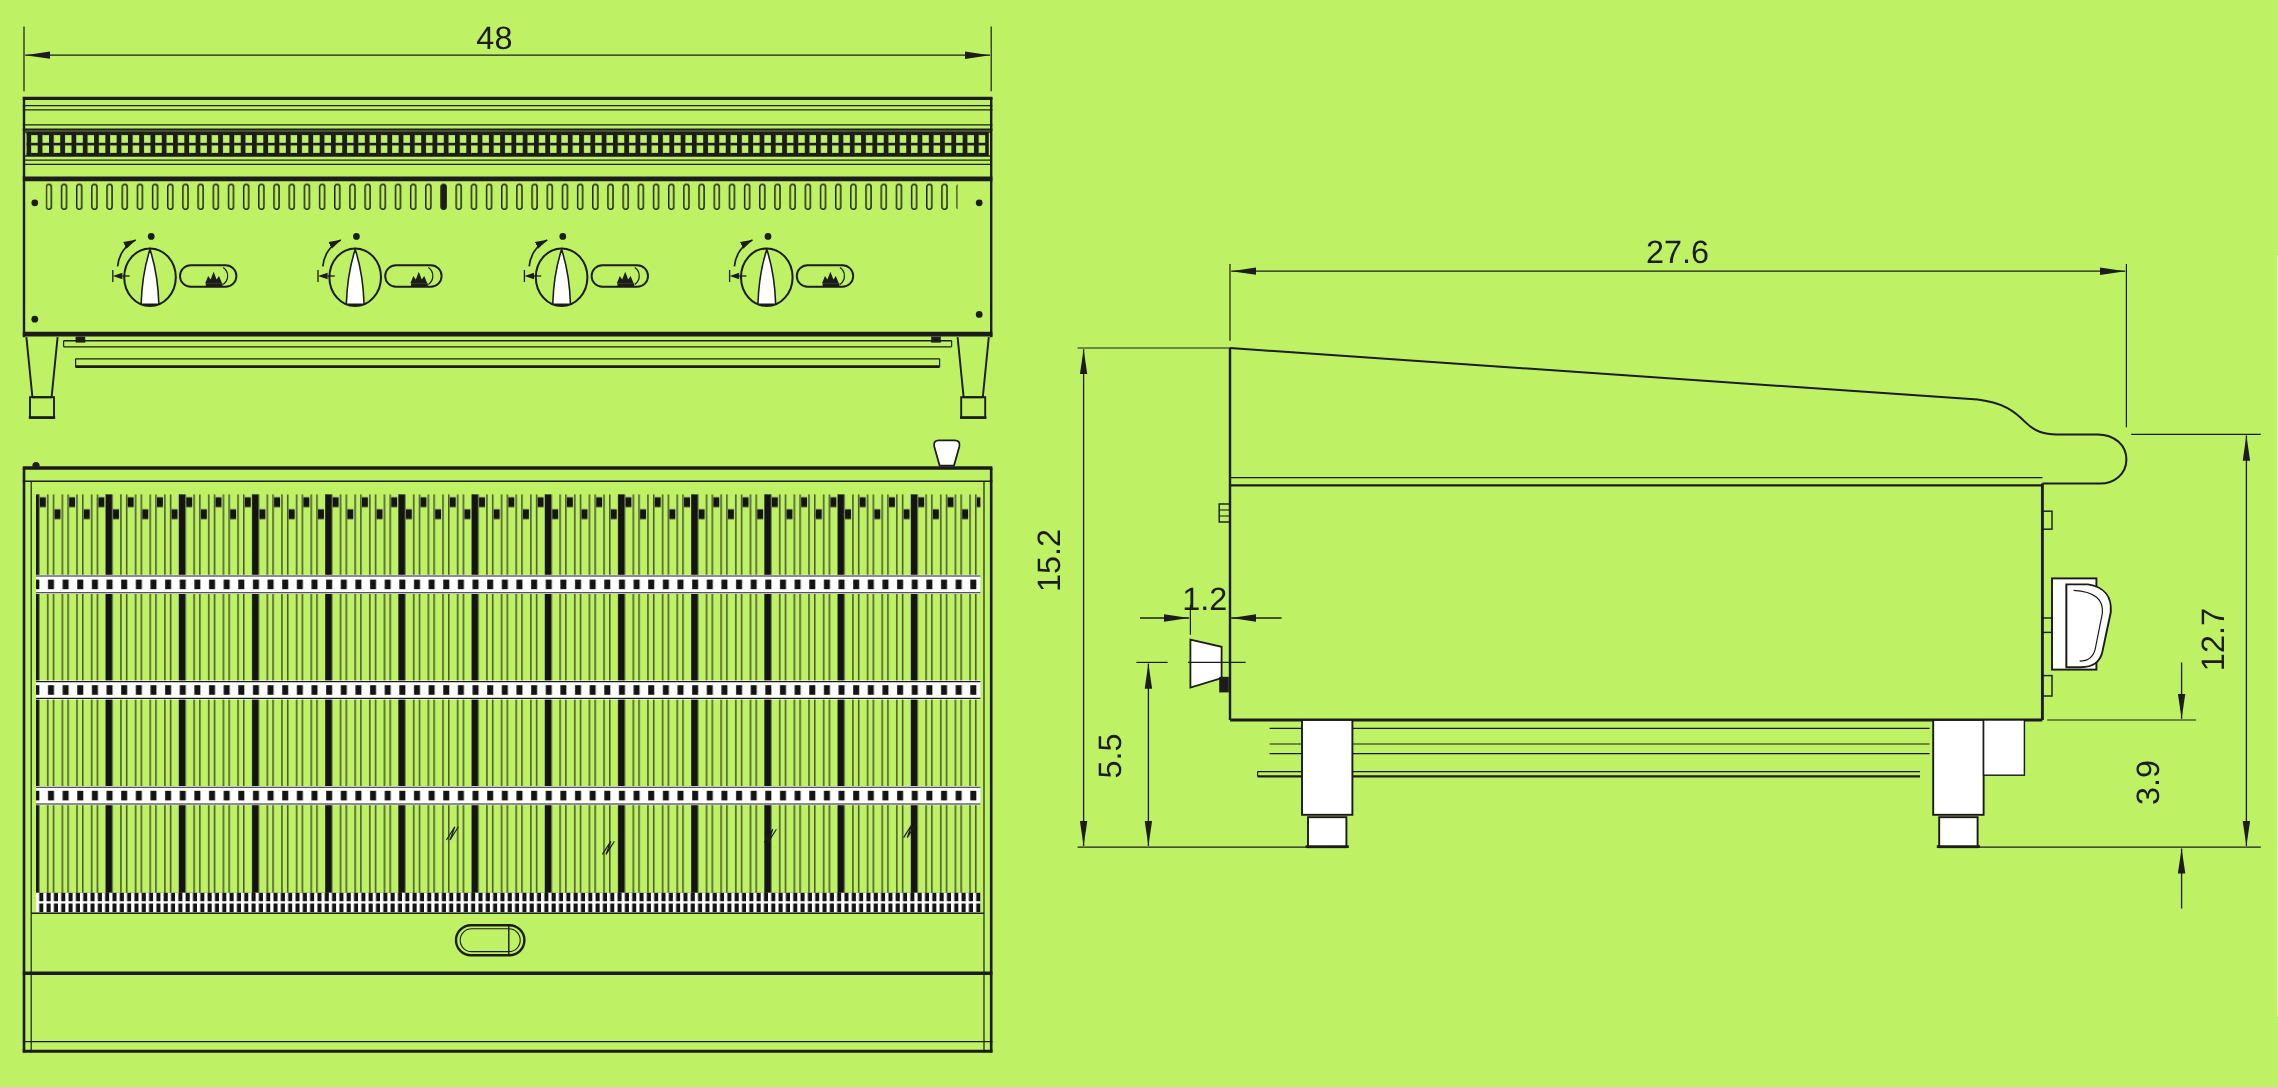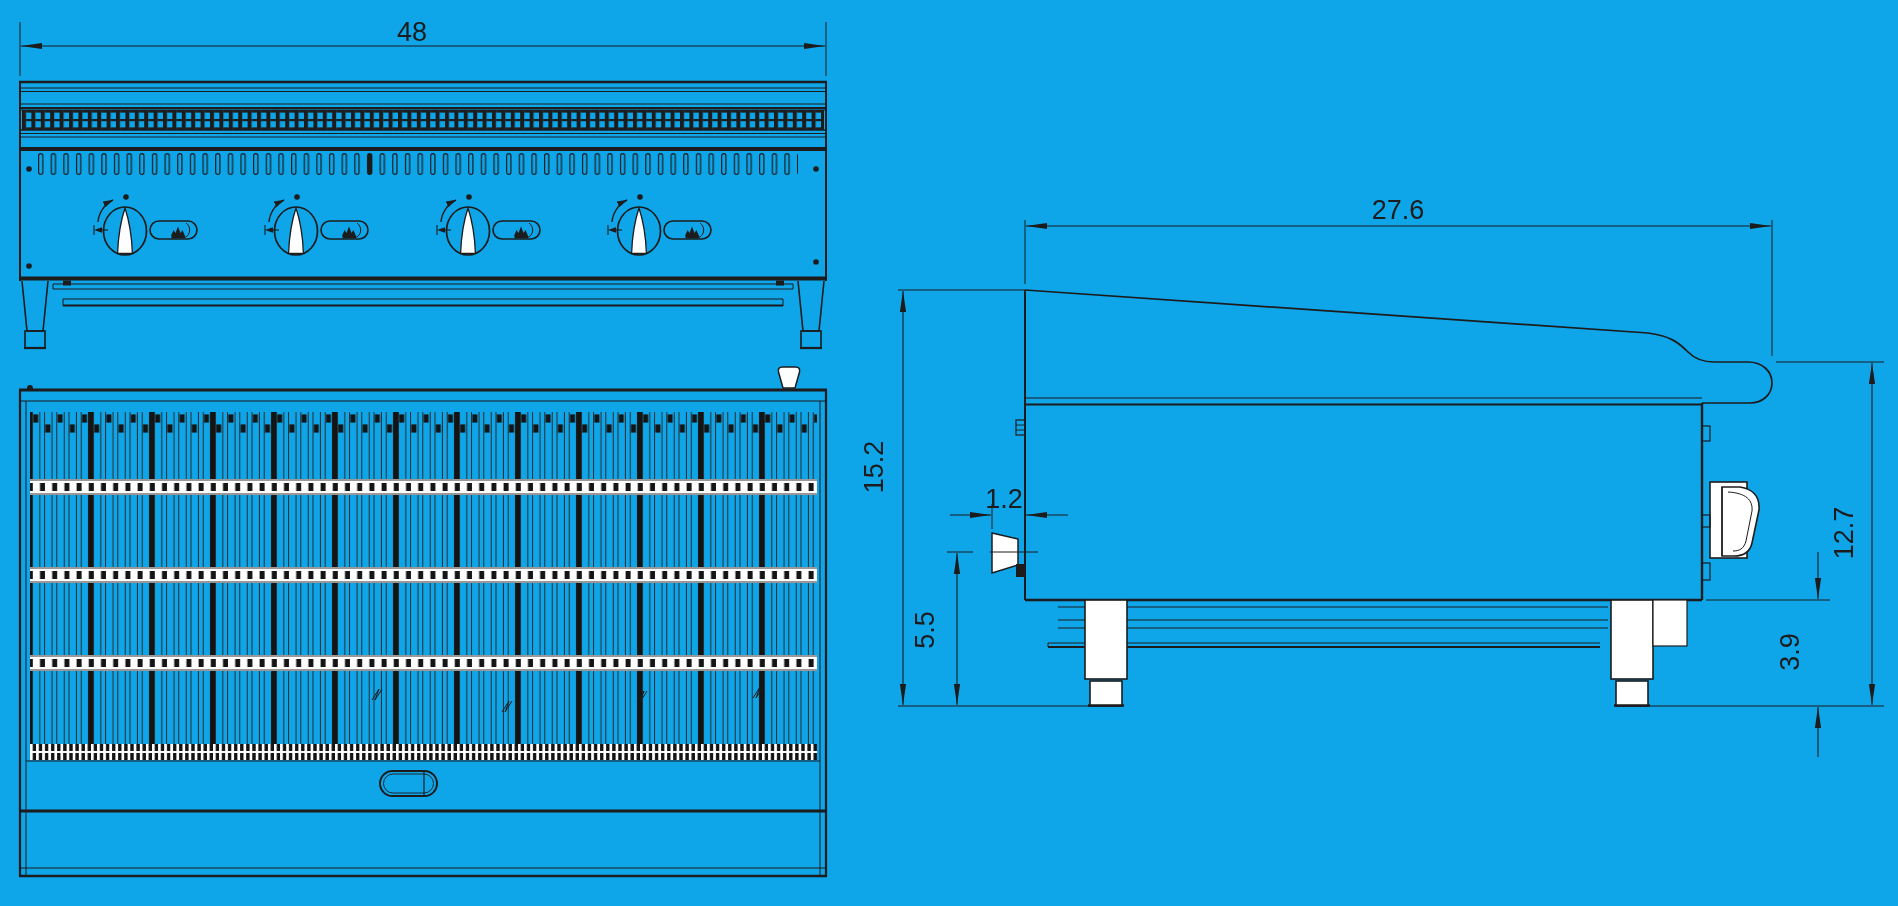--- a/index.html
+++ b/index.html
@@ -1,16 +1,16 @@
 <!DOCTYPE html>
 <html><head>
 <meta charset="utf-8">
 <style>
   html,body{margin:0;padding:0;background:#ffffff;}
-  .stage{position:relative;width:1898px;height:906px;background:#0ea5e9;overflow:hidden;
+  .stage{position:relative;width:1898px;height:906px;background:#bef264;overflow:hidden;
          font-family:"Liberation Sans", sans-serif;}
   svg{position:absolute;left:0;top:0;}
   .ln{stroke:#1c1c1c;fill:none;}
   .fillink{fill:#1c1c1c;stroke:none;}
   .white{fill:#ffffff;}
   text.dim{fill:#1c1c1c;font-family:"Liberation Sans", sans-serif;font-size:27px;}
 </style>
 </head>
 <body>
 

